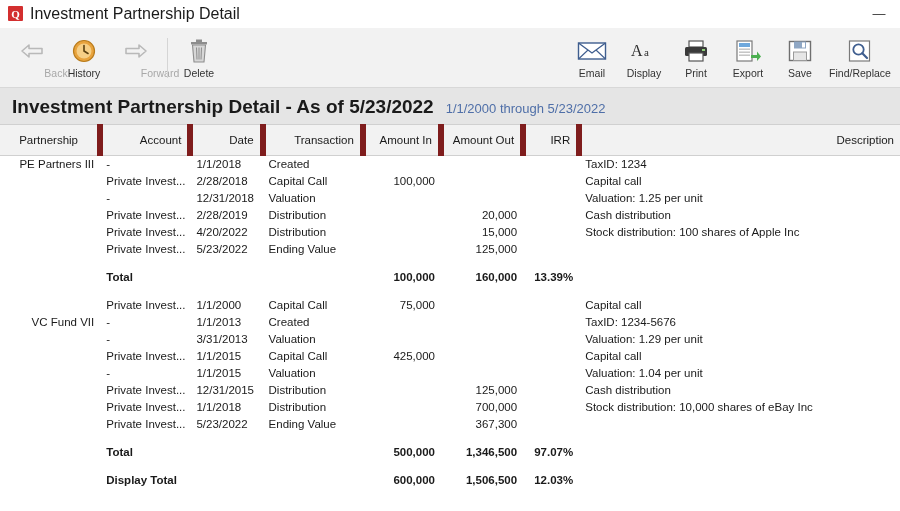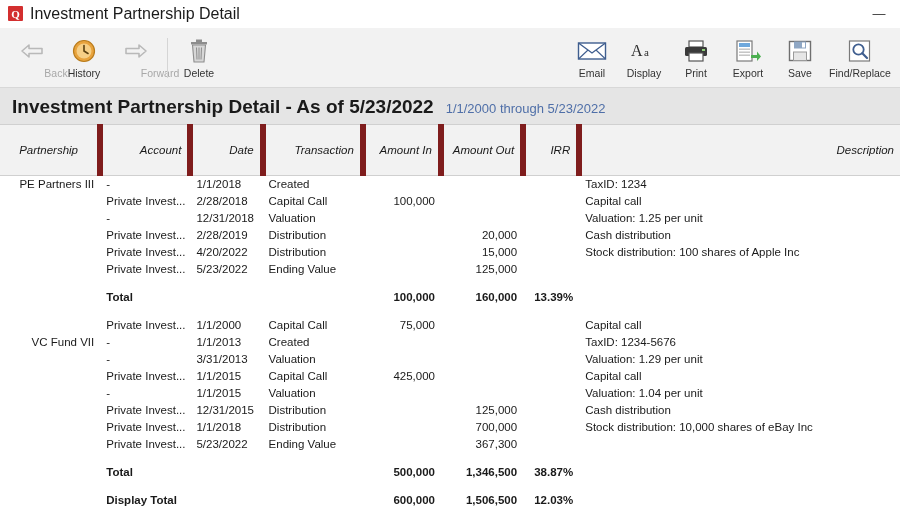--- a/index.html
+++ b/index.html
@@ -113,24 +113,23 @@
     width: 900px;
     table-layout: fixed;
   }
   table.report thead th {
     background: #f2f2f2;
     border-top: 1px solid #d0d0d0;
     border-bottom: 1px solid #d0d0d0;
     font-weight: normal;
     font-size: 11.5px;
     color: #1a1a1a;
-    padding: 19px 6px;
+    padding: 9px 6px;
     height: 19px;
     position: relative;
-    font-style: italic;
   }
   table.report thead th.sep { border-left: 6px solid #7f1d1d; text-align: right; }
   table.report td {
     padding: 2px 6px;
     height: 17px;
     vertical-align: top;
     white-space: nowrap;
     overflow: hidden;
   }
   .c-partnership { width: 100px; text-align: right; }
@@ -464,21 +463,21 @@
         <tr class="spacer">
           <td colspan="8"></td>
         </tr>
         <tr class="total">
           <td class="c-partnership"></td>
           <td class="c-account">Total</td>
           <td class="c-date"></td>
           <td class="c-trans"></td>
           <td class="c-in">500,000</td>
           <td class="c-out">1,346,500</td>
-          <td class="c-irr">38.87%</td>
+          <td class="c-irr">97.07%</td>
           <td class="c-desc"></td>
         </tr>
         <tr class="spacer">
           <td colspan="8"></td>
         </tr>
         <tr class="total">
           <td class="c-partnership"></td>
           <td class="c-account">Display Total</td>
           <td class="c-date"></td>
           <td class="c-trans"></td>

